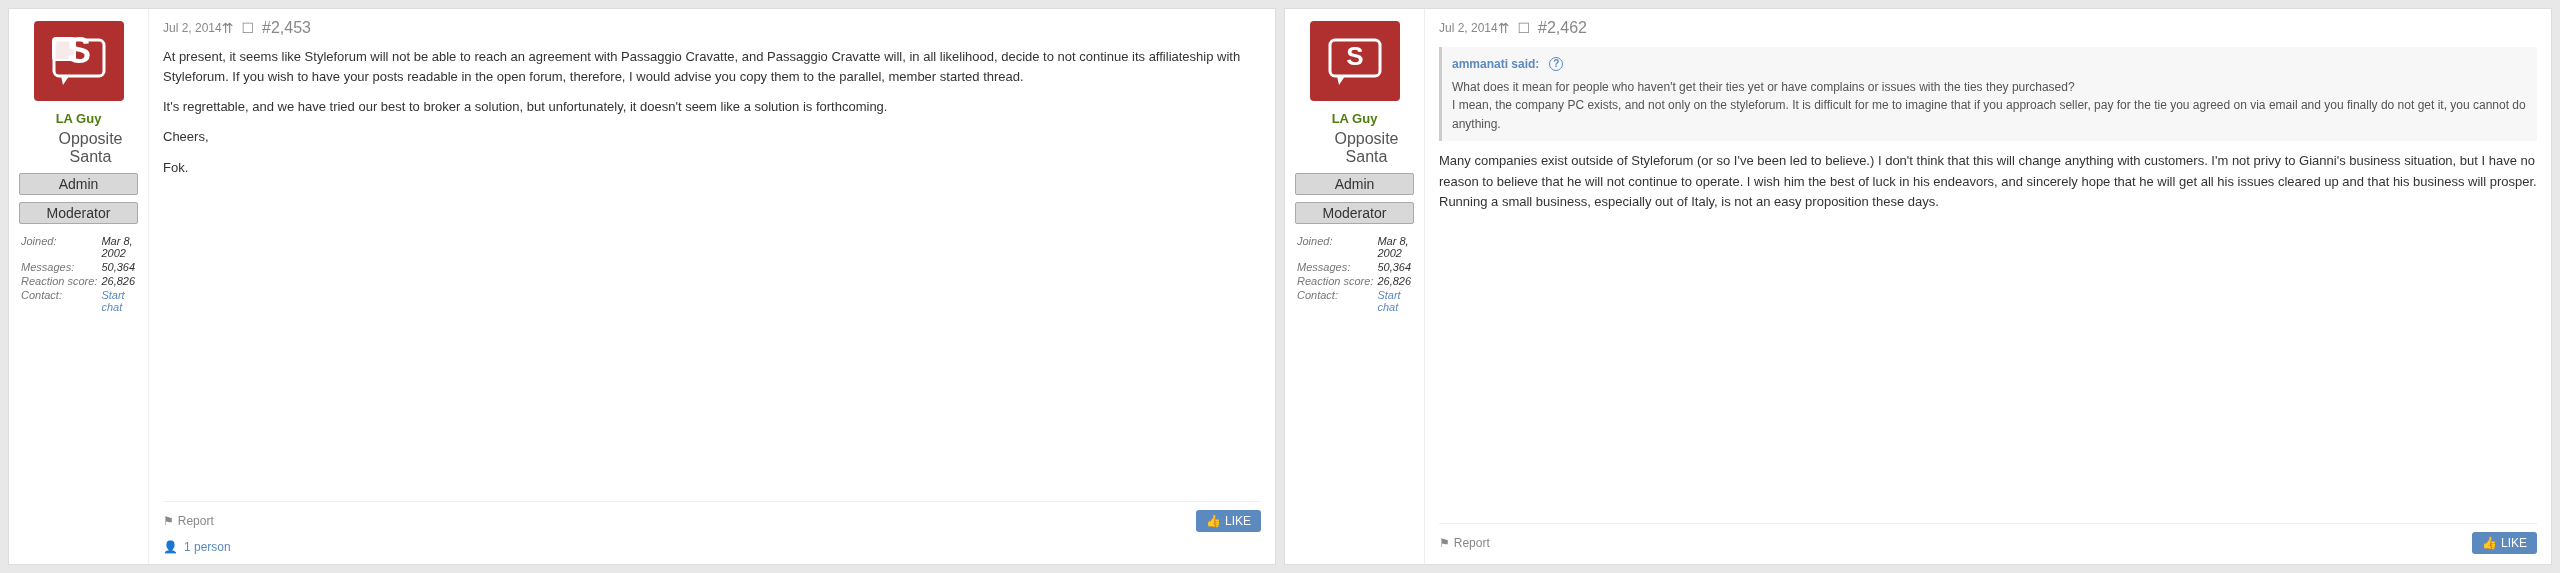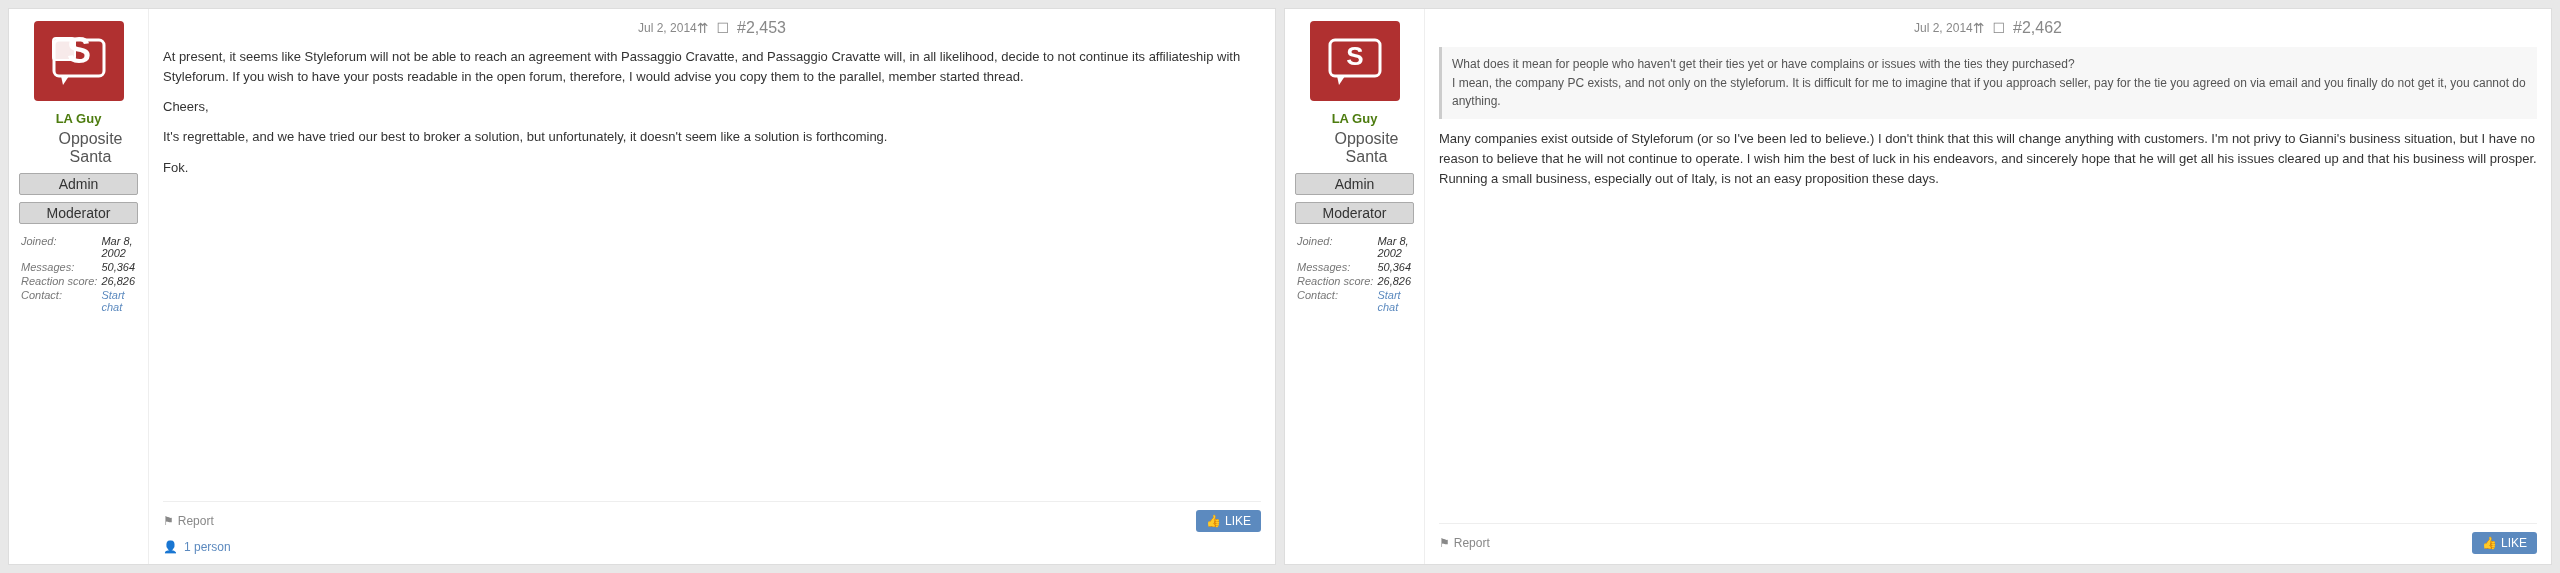--- a/index.html
+++ b/index.html
@@ -94,21 +94,21 @@
     }
     .post-main {
       flex: 1;
       display: flex;
       flex-direction: column;
       padding: 10px 14px;
     }
     .post-header {
       display: flex;
       align-items: center;
-      justify-content: center;
+      justify-content: flex-start;
       margin-bottom: 10px;
     }
     .post-date {
       font-size: 12px;
       color: #888;
     }
     .post-header-right {
       display: flex;
       align-items: center;
       gap: 8px;
@@ -247,22 +247,22 @@
     <div class="post-header">
       <span class="post-date">Jul 2, 2014</span>
       <div class="post-header-right">
         <button class="icon-btn">⇈</button>
         <button class="icon-btn">☐</button>
         <span class="post-number">#2,453</span>
       </div>
     </div>
     <div class="post-body">
       <p>At present, it seems like Styleforum will not be able to reach an agreement with Passaggio Cravatte, and Passaggio Cravatte will, in all likelihood, decide to not continue its affiliateship with Styleforum. If you wish to have your posts readable in the open forum, therefore, I would advise you copy them to the parallel, member started thread.</p>
+      <p>It's regrettable, and we have tried our best to broker a solution, but unfortunately, it doesn't seem like a solution is forthcoming.</p>
       <p>Cheers,</p>
-      <p>It's regrettable, and we have tried our best to broker a solution, but unfortunately, it doesn't seem like a solution is forthcoming.</p>
       <p>Fok.</p>
     </div>
     <div class="post-footer">
       <a class="report-link" href="#">
         <span>⚑</span>
         <span>Report</span>
       </a>
       <button class="like-btn">
         <span>👍</span>
         <span>LIKE</span>
@@ -315,20 +315,24 @@
     <div class="post-header">
       <span class="post-date">Jul 2, 2014</span>
       <div class="post-header-right">
         <button class="icon-btn">⇈</button>
         <button class="icon-btn">☐</button>
         <span class="post-number">#2,462</span>
       </div>
     </div>
     <div class="post-body">
       <div class="quote-block">
+        <div class="quote-author">
+          <span>ammanati said:</span>
+          <span class="help-icon">?</span>
+        </div>
         <div style="white-space: pre-line;">What does it mean for people who haven't get their ties yet or have complains or issues with the ties they purchased?
 I mean, the company PC exists, and not only on the styleforum. It is difficult for me to imagine that if you approach seller, pay for the tie you agreed on via email and you finally do not get it, you cannot do anything.</div>
       </div>
       <p>Many companies exist outside of Styleforum (or so I've been led to believe.) I don't think that this will change anything with customers. I'm not privy to Gianni's business situation, but I have no reason to believe that he will not continue to operate. I wish him the best of luck in his endeavors, and sincerely hope that he will get all his issues cleared up and that his business will prosper. Running a small business, especially out of Italy, is not an easy proposition these days.</p>
     </div>
     <div class="post-footer">
       <a class="report-link" href="#">
         <span>⚑</span>
         <span>Report</span>
       </a>

